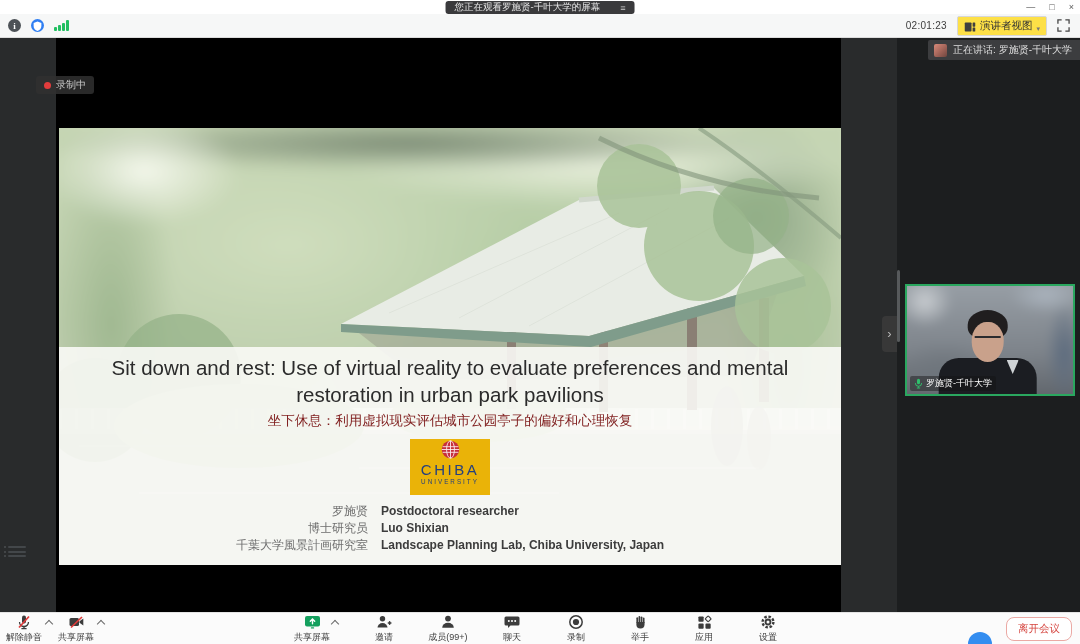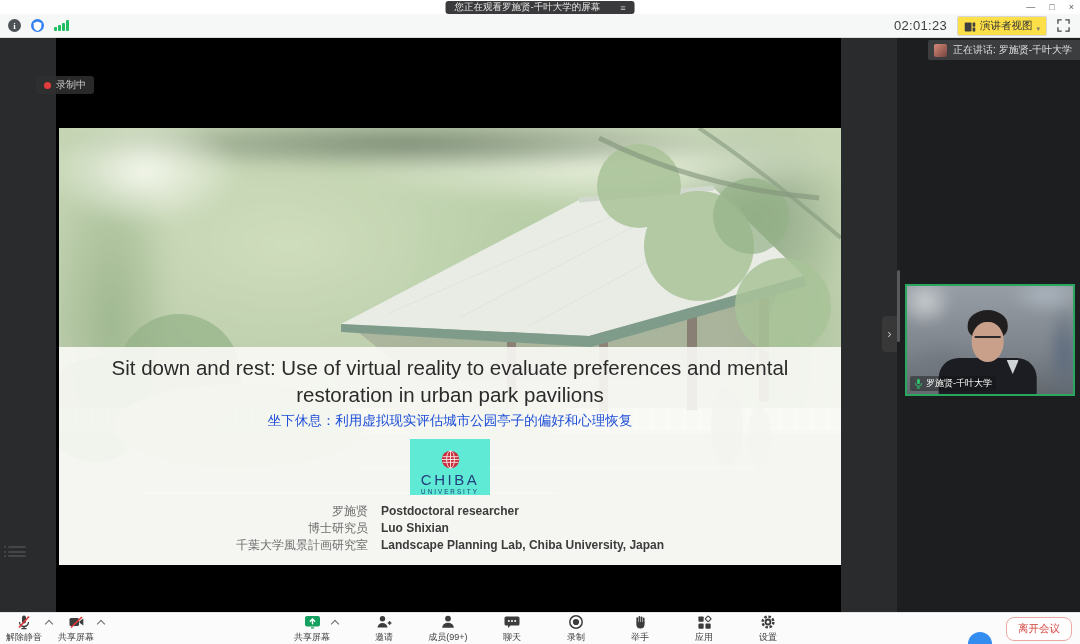--- a/index.html
+++ b/index.html
@@ -23,21 +23,21 @@
   .topbar-left { display:flex; align-items:center; gap:10px; padding-left:8px; }
   .circ-icon { width:13px; height:13px; border-radius:50%; display:flex; align-items:center;
     justify-content:center; }
   .info-circ { background:#4d5257; color:#fff; font-size:9px; font-weight:bold; font-family:"Liberation Serif",serif; }
   .shield-circ { background:#2f7ef2; }
   .signal { display:flex; align-items:flex-end; gap:1.5px; height:11px; }
   .signal i { display:block; width:2.5px; background:#21bf61; border-radius:1px; }
   .signal i:nth-child(1){height:4px;} .signal i:nth-child(2){height:6px;}
   .signal i:nth-child(3){height:8.5px;} .signal i:nth-child(4){height:11px;}
   .topbar-right { margin-left:auto; display:flex; align-items:center; gap:10px; padding-right:10px; }
-  .timer { font-size:13px; color:#3d3d3d; letter-spacing:.3px; }
+  .timer { font-size:10px; color:#3d3d3d; letter-spacing:.3px; }
   .view-btn { display:flex; align-items:flex-end; gap:4px; border:1px solid #d7d7d7; background:#fde047;
     border-radius:2px; padding:2px 6px; font-size:10.5px; color:#333;font-family:Liberation Serif, serif; }
   .view-btn .caret { font-size:7px; color:#777; }
   .fs-icon { display:flex; }
 
   
   .main { position:relative; height:574px; display:flex; background:#292b2c; }
   .stage { position:relative; width:897px; height:574px; background:#292b2c; overflow:hidden; }
   .share { position:absolute; left:56px; top:0; width:785px; height:574px; background:#000; }
 
@@ -69,23 +69,23 @@
       radial-gradient(closest-side at 55% 30%, #8fb377 0%, rgba(143,179,119,0) 100%),
       radial-gradient(closest-side at 92% 55%, #7da263 0%, rgba(125,162,99,0) 100%),
       radial-gradient(closest-side at 20% 70%, #9ab97e 0%, rgba(154,185,126,0) 100%),
       linear-gradient(180deg, #a9c18d 0%, #9cb583 45%, #a8b596 70%, #b3bca9 100%); }
   .scene { position:absolute; inset:0; width:100%; height:100%; }
   .haze { position:absolute; inset:0; background:rgba(255,255,255,.34); }
   .caption { position:absolute; left:0; right:0; top:219px; bottom:0;
     background:rgba(249,249,246,.9); display:flex; flex-direction:column; align-items:center; }
   .slide-title { width:696px; margin-top:7px; text-align:center; font-size:20.5px; line-height:1.32;
     color:#2b2b2b; }
-  .slide-subtitle { margin-top:4px; text-align:center; font-size:13.5px; color:#1d4ed8; }
-  .logo-box { margin-top:9px; width:80px; height:56px; background:#5eead4; display:flex;
-    flex-direction:column; align-items:center; justify-content:flex-end; }
+  .slide-subtitle { margin-top:4px; text-align:center; font-size:13.5px; color:#7f1d1d; }
+  .logo-box { margin-top:9px; width:80px; height:56px; background:#eab308; display:flex;
+    flex-direction:column; align-items:center; justify-content:flex-start; }
   .logo-name { color:#25407e; font-size:15px; letter-spacing:2.5px; margin-top:1px; }
   .logo-sub { color:#25407e; font-size:6.3px; letter-spacing:2px; }
   .presenter { margin-top:8px; display:flex; gap:13px; font-size:12px; line-height:17px; }
   .p-zh { text-align:right; color:#6e6e6e; }
   .p-en { text-align:left; color:#3c3c3c; font-weight:600; }
 
   
   .sidebar { position:relative; width:183px; height:574px; background:#1c1e1f; }
   .speak-pill { position:absolute; top:2px; right:0; height:20px; display:flex; align-items:center;
     gap:6px; padding:0 8px 0 6px; background:rgba(62,63,65,.95); border-radius:2px 0 0 2px; }

